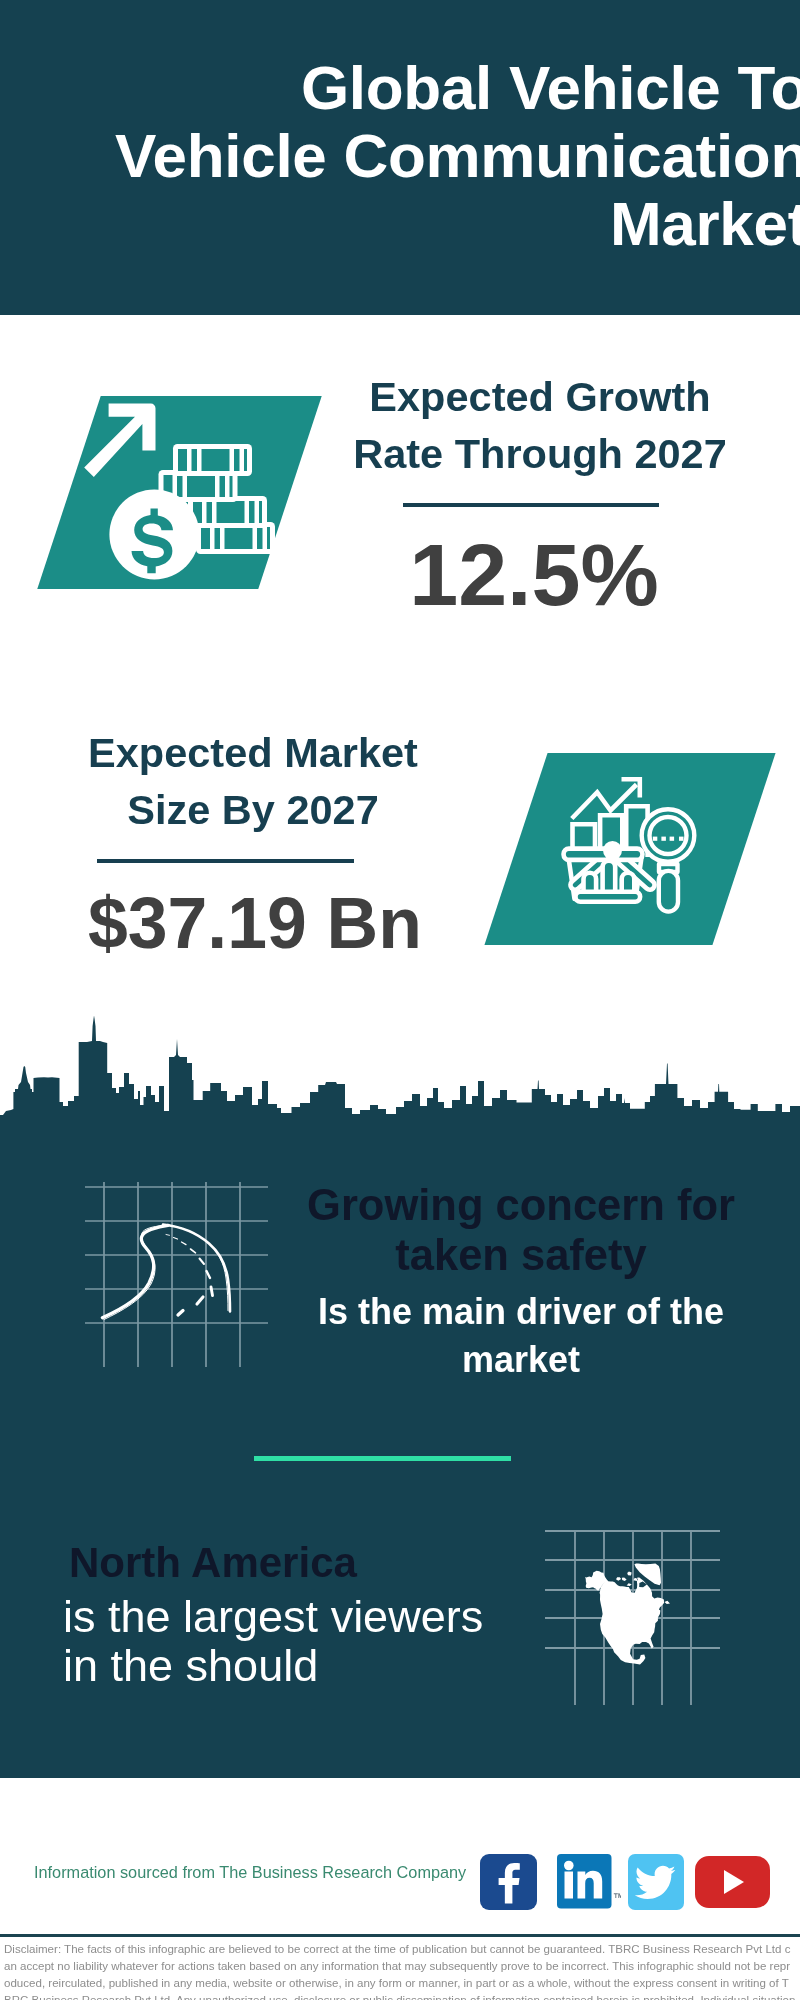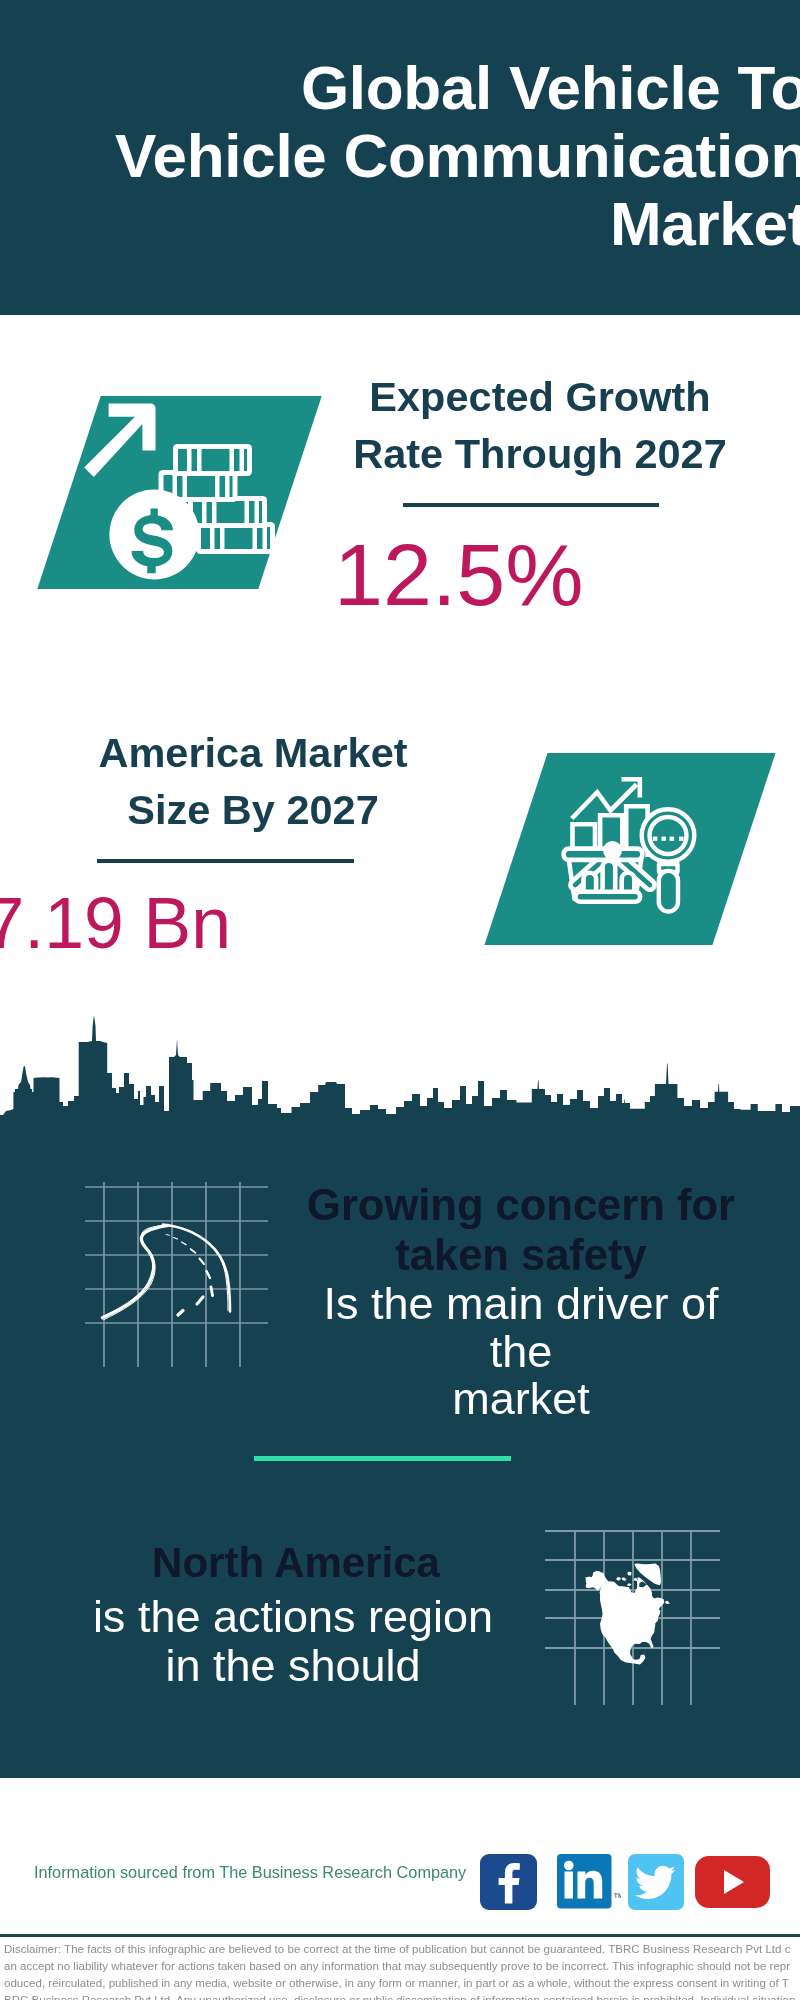--- a/index.html
+++ b/index.html
@@ -20,21 +20,21 @@
     color:#ffffff; font-size:62px; font-weight:bold; line-height:68px;
     text-align:right; letter-spacing:-0.3px;
   }
 
   
   .para { position:absolute; background:#1b8d87; transform:skewX(-18.2deg); }
 
   .lbl { color:#173f50; font-weight:bold; font-size:41.5px; line-height:57px; text-align:center;
          letter-spacing:0px; }
   .rule { height:4px; background:#173f50; margin:0 auto; }
-  .val { color:#be185d; font-weight:normal; font-size:88px; line-height:88px; 
+  .val { color:#404040; font-weight:bold; font-size:88px; line-height:88px; text-align:center;
          letter-spacing:0px; }
   .grn { color:#0f172a; }
   .wht { color:#ffffff; }
 
   
   .foot-txt { color:#3a8a70; font-size:16.3px; line-height:19.7px; }
   .disc { color:#8d8d8d; font-size:11.55px; line-height:17px; word-break:break-all; }
 </style>
 </head>
 <body>
@@ -223,49 +223,49 @@
         <path d="M112,122 l6,-7" stroke-width="3.1"></path>
         <path d="M93,133 l5,-4.5" stroke-width="3.3"></path>
       </g>
     </svg>
   </div>
   <div style="position:absolute; left:291px; top:1180px; width:460px; text-align:center;">
     <div class="grn" style="font-size:43.5px; font-weight:bold; line-height:50px;">
       <span>Growing concern for</span><br>
       <span>taken safety</span>
     </div>
-    <div class="wht" style="font-size:45px; font-weight:normal; line-height:47.6px; margin-top:0;">
+    <div class="wht" style="font-size:36px; font-weight:bold; line-height:47.6px; margin-top:8px;">
       <span>Is the main driver of the</span><br>
       <span>market</span>
     </div>
   </div>
   <div style="position:absolute; left:254px; top:1456px; width:257px; height:5px; background:#2fdfa5;"></div>
 
-  <div style="position:absolute; left:63px; top:1538px; width:460px; text-align:center;">
+  <div style="position:absolute; left:63px; top:1538px; width:460px; text-align:left;">
     <div class="grn" style="font-size:42px; font-weight:bold; line-height:50px; margin-left:6px;">North America</div>
     <div class="wht" style="font-size:45px; font-weight:normal; line-height:49px; margin-top:4px;">
-      <span>is the actions region</span><br>
+      <span>is the largest viewers</span><br>
       <span>in the should</span>
     </div>
   </div>
 
   <div style="position:absolute; left:545px; top:1525px; width:180px; height:180px;">
     <svg viewBox="0 0 180 180" width="180" height="180" aria-hidden="true">
       <g stroke="#7f9aa5" stroke-width="1.8" fill="none">
         <path d="M30,6 L30,180 M59,6 L59,180 M88,6 L88,180 M117,6 L117,180 M146,6 L146,180"></path>
         <path d="M0,6 L175,6 M0,35 L175,35 M0,65 L175,65 M0,93 L175,93 M0,123 L175,123"></path>
       </g>
       <g fill="#ffffff" stroke="none">
         <path d="M61.6,54.2L63.3,56.3L65.6,56.5L67.8,56.6L69.7,57.3L71.3,58.9L73.0,60.5L75.0,61.3L77.3,61.2L79.4,61.4L81.6,61.9L83.8,62.1L85.2,64.7L86.7,67.5L89.4,68.1L90.8,65.3L92.0,62.8L92.2,59.6L91.9,55.9L92.4,52.5L94.3,52.5L98.2,55.5L101.9,59.5L105.3,63.6L107.0,67.8L107.1,71.2L109.3,73.4L112.5,72.5L115.8,73.0L118.9,74.6L119.0,78.1L117.1,80.3L115.0,82.3L113.9,84.6L115.4,85.5L114.9,89.1L112.9,92.5L112.9,95.7L110.3,98.3L110.1,101.5L109.6,104.0L109.2,107.2L107.4,110.0L105.6,113.5L107.3,118.4L108.6,121.8L106.8,123.4L103.9,118.4L101.0,117.0L97.1,117.0L94.7,118.9L90.7,118.8L88.2,119.8L85.7,123.6L85.1,128.7L88.1,134.3L91.8,134.7L94.6,133.7L95.8,130.0L99.3,129.5L100.4,133.0L98.5,136.1L95.0,139.4L92.0,139.0L89.0,138.5L84.6,137.9L80.1,137.3L75.8,135.0L73.0,131.3L69.1,127.3L68.0,124.3L65.6,121.0L63.4,117.7L60.3,112.6L57.3,108.9L55.8,104.7L55.0,99.0L56.5,94.0L57.6,88.9L56.8,83.8L55.8,79.3L55.0,74.9L55.1,69.8L54.6,67.7L55.2,65.4L55.7,62.2Z M40.0,52.1L40.7,53.8L40.9,56.8L41.4,58.2L40.7,61.0L41.1,62.7L43.8,63.2L46.5,62.6L48.3,62.2L48.9,63.1L50.4,63.6L51.9,65.1L53.3,65.7L61.6,54.2L60.4,52.5L59.1,50.3L58.5,47.7L56.4,47.6L54.3,46.2L51.6,45.8L48.2,47.6L47.8,49.9L46.6,52.3L44.3,51.6L41.2,52.5Z M89.4,39.2L91.1,38.6L93.1,38.6L96.6,39.0L100.9,39.3L105.4,38.9L110.4,38.6L113.8,40.9L114.9,44.3L115.4,48.5L115.8,53.3L116.0,57.8L114.6,60.3L109.6,58.7L104.3,55.1L99.3,51.3L94.7,47.2L90.8,42.6Z M71.0,54.2L73.3,55.7L76.1,54.1L74.8,52.3L72.2,52.3Z M77.2,55.0L79.8,56.0L81.6,54.6L79.2,52.4L76.8,52.8Z M83.0,50.3L86.0,50.6L86.6,47.5L83.9,46.6L82.2,48.1Z M81.6,60.4L84.8,61.0L86.7,59.3L83.6,58.2Z M88.3,55.3L91.9,55.9L93.0,53.9L89.8,52.7Z M94.2,62.1L98.1,62.2L101.9,59.5L97.7,56.6L94.4,58.1Z M121.8,79.0L125.0,78.5L122.4,75.7L119.4,77.0Z"></path>
       </g>
     </svg>
   </div>
 
   <div style="position:absolute; left:53px; top:724px; width:400px;">
     <div class="lbl">
-      <span>America Market</span><br>
+      <span>Expected Market</span><br>
       <span>Size By 2027</span>
     </div>
     <div class="rule" style="position:absolute; left:44px; top:135px; width:257px; height:4px;"></div>
     <div class="val" style="position:absolute; left:-148px; top:164px; width:700px; font-size:71.5px; line-height:71.5px;">$37.19 Bn</div>
   </div>
 
 </div>
 
 </body></html>

